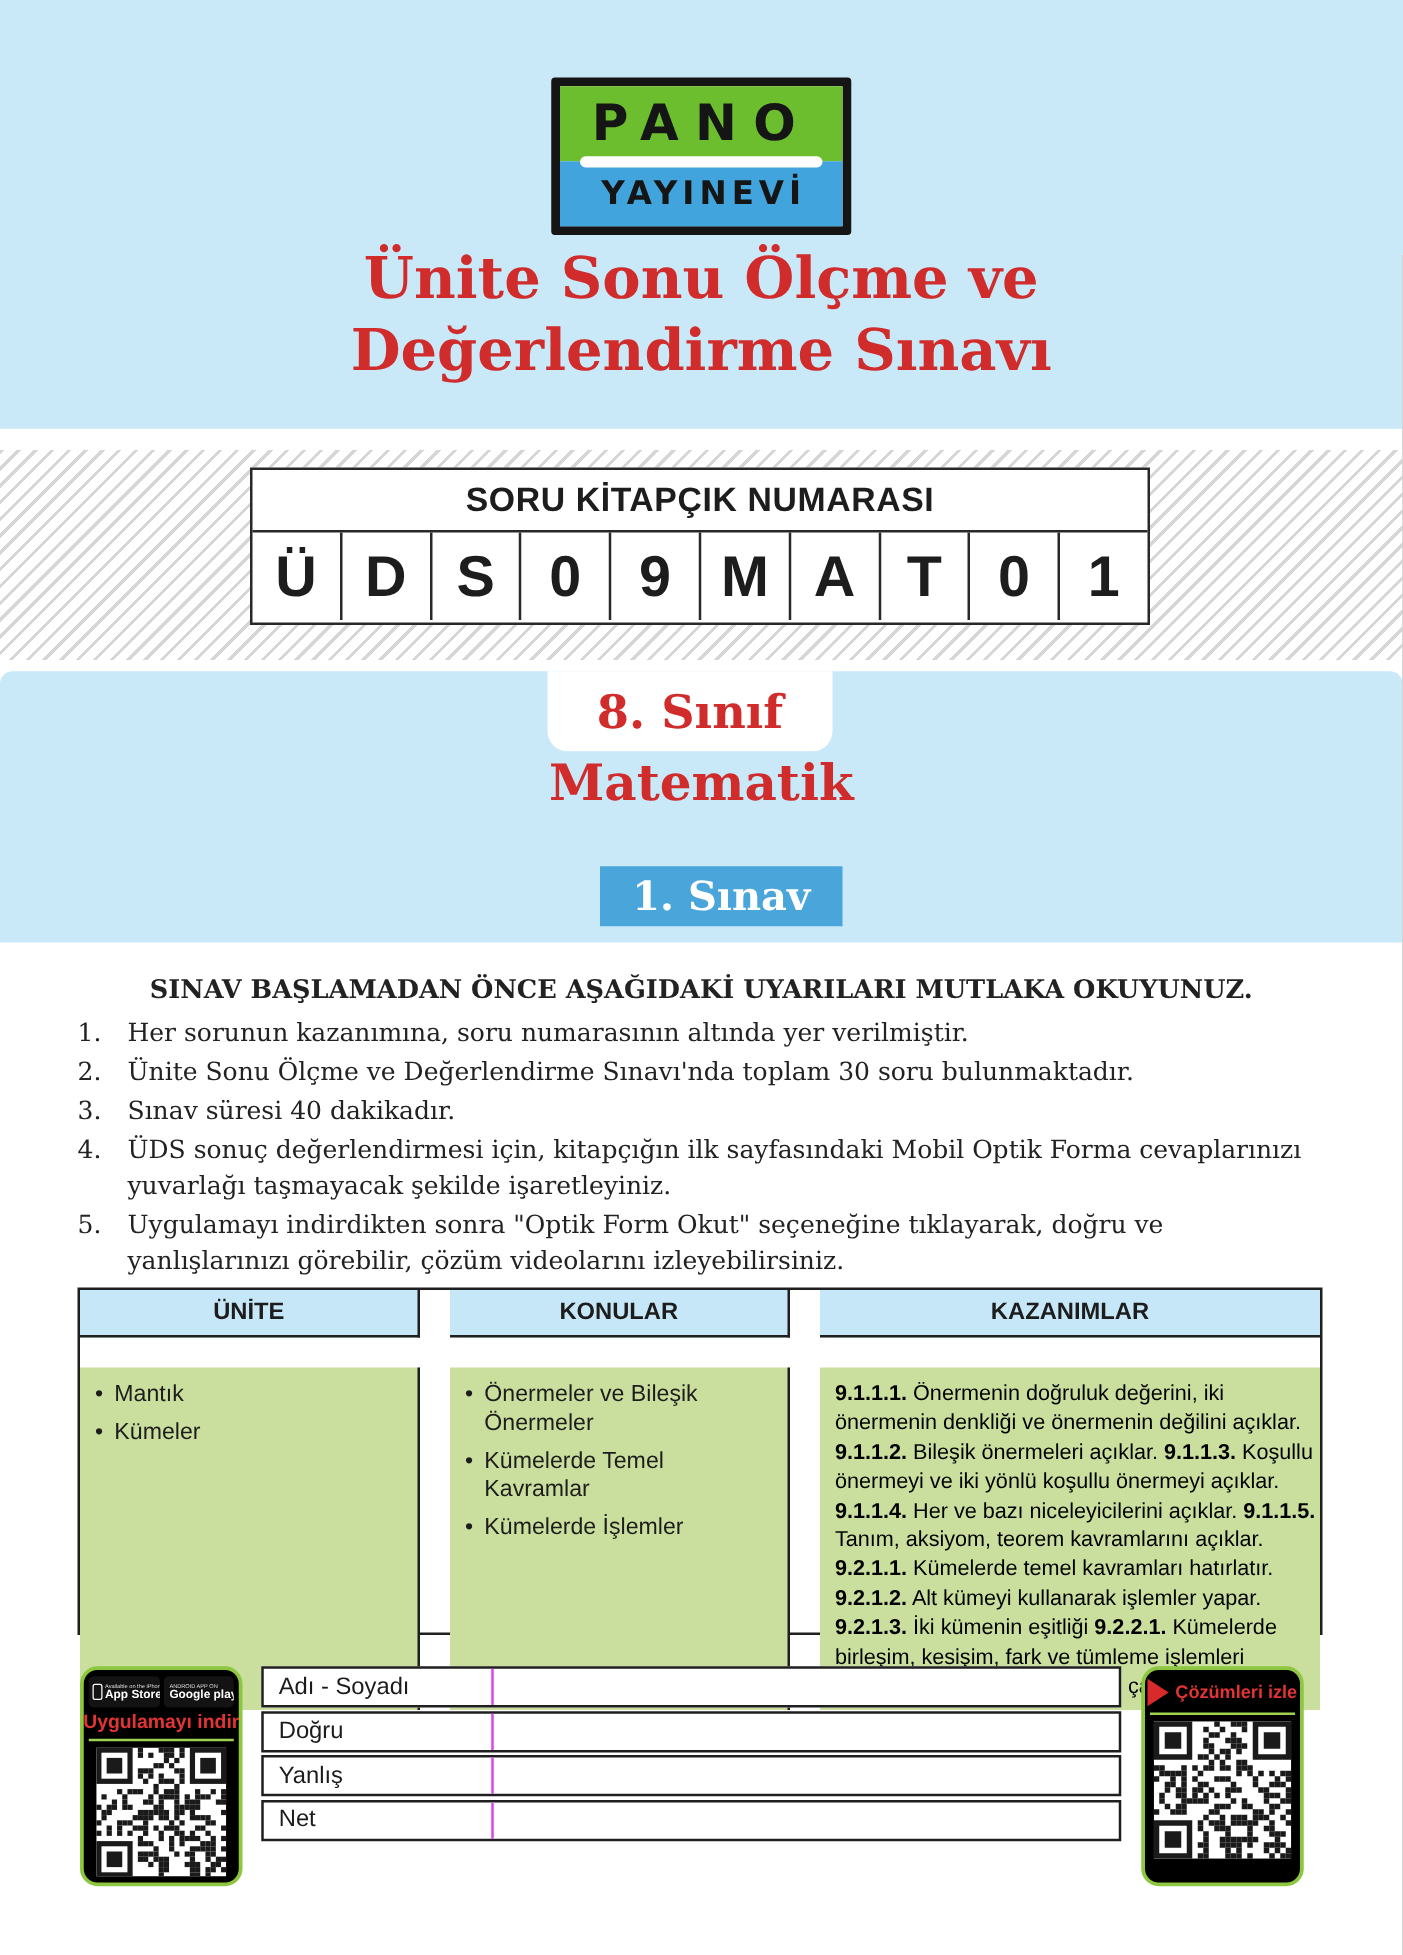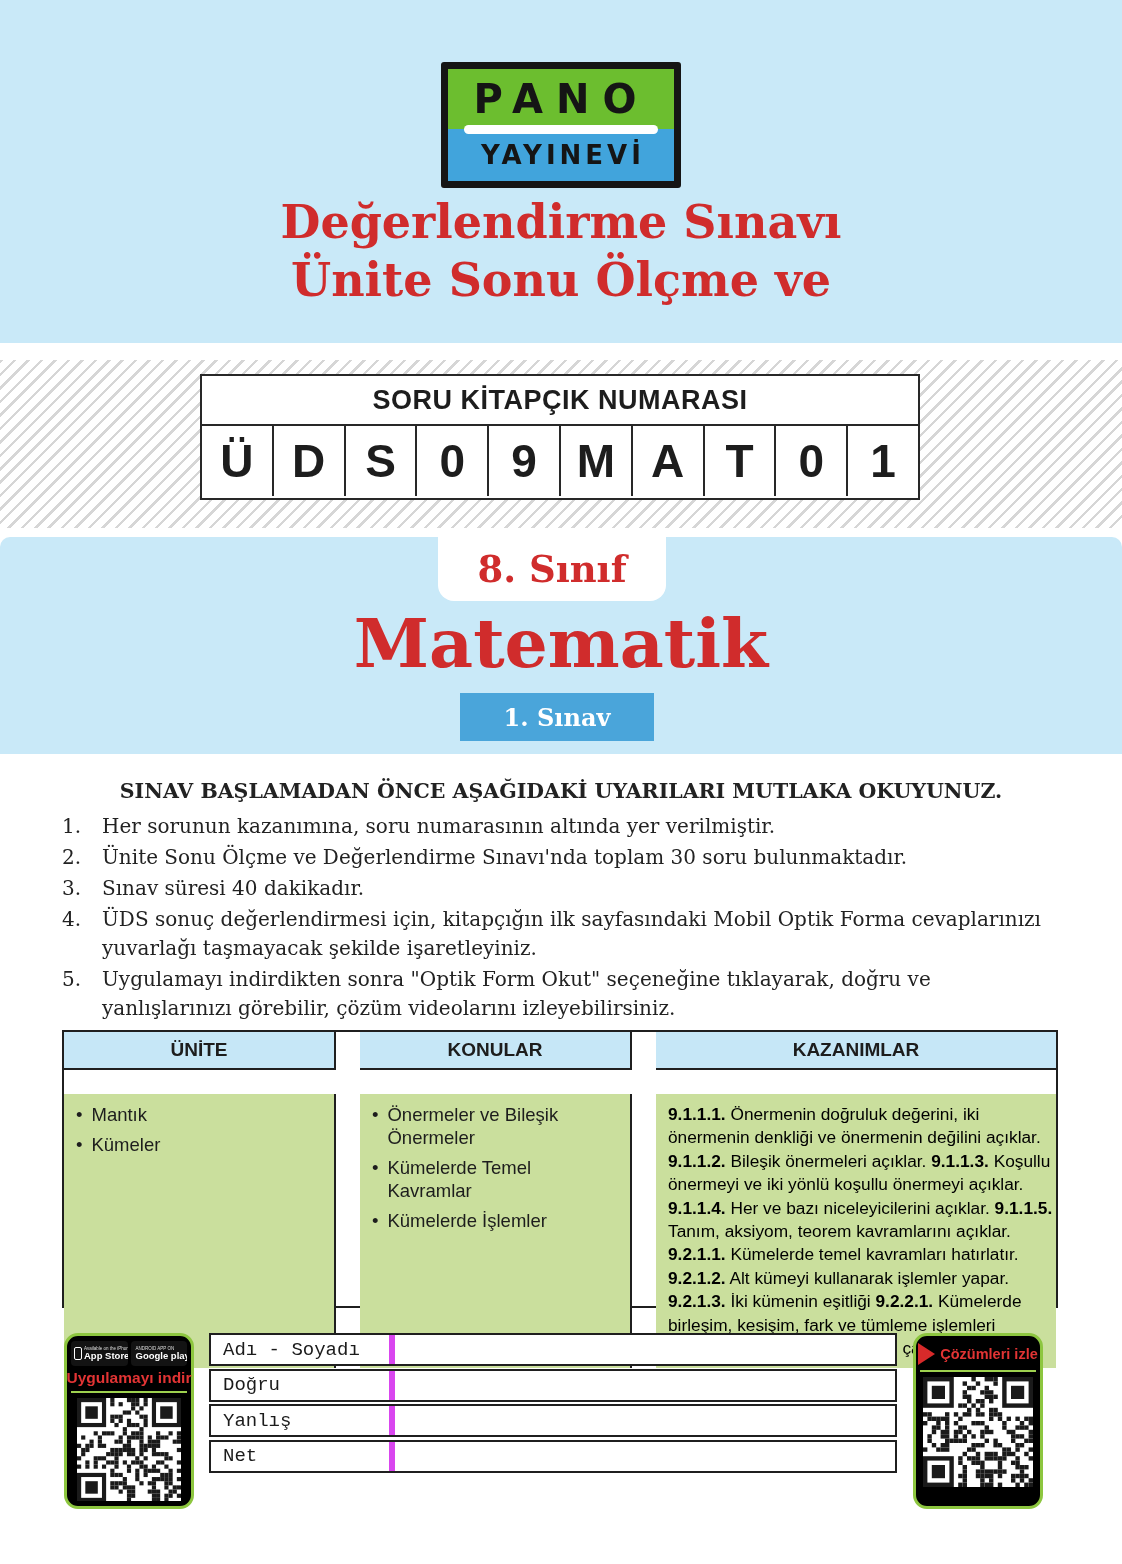--- a/index.html
+++ b/index.html
@@ -46,24 +46,24 @@
         border-right:2px solid #282828;font-weight:bold;font-size:46px;}
   .booklet-cell:last-child{border-right:none;}
 
   
   .mid-section{position:absolute;left:0;top:537px;width:1122px;height:217px;background:var(--light-blue);
         border-radius:10px 10px 0 0;}
   .grade-tab{position:absolute;left:438px;top:0;width:228px;height:64px;background:#fff;
         border-radius:0 0 16px 16px;display:flex;align-items:center;justify-content:center;
         font-family:"DejaVu Serif",serif;font-weight:bold;font-size:37px;color:var(--red);}
   .subject{position:absolute;left:0;top:66px;width:100%;text-align:center;
-        font-family:"DejaVu Serif",serif;font-weight:bold;font-size:68px;color:var(--red);}
-  .exam-chip{position:absolute;left:460px;top:156px;width:194px;height:48px;background:var(--chip-blue);
+        font-family:"DejaVu Serif",serif;font-weight:bold;font-size:40px;color:var(--red);}
+  .exam-chip{position:absolute;left:480px;top:156px;width:194px;height:48px;background:var(--chip-blue);
         display:flex;align-items:center;justify-content:center;
-        font-family:"DejaVu Serif",serif;font-weight:bold;font-size:24px;color:#fff;}
+        font-family:"DejaVu Serif",serif;font-weight:bold;font-size:32px;color:#fff;}
 
   
   .inst-heading{position:absolute;left:0;top:779px;width:100%;text-align:center;
         font-family:"DejaVu Serif",serif;font-weight:bold;font-size:20.5px;color:#222;}
   .inst-list{position:absolute;left:62px;top:812px;width:998px;}
   .inst-item{display:flex;margin-bottom:2px;}
   .inst-num{width:40px;flex:none;font-family:"DejaVu Serif",serif;font-size:20px;line-height:29px;color:#222;}
   .inst-txt{flex:1;font-family:"DejaVu Serif",serif;font-size:20px;line-height:29px;color:#222;}
 
   
@@ -92,38 +92,38 @@
   .phone-icon{width:8px;height:13px;border:1px solid #fff;border-radius:2px;flex:none;}
   .app-label{color:#e23434;font-weight:bold;font-size:15.5px;margin-top:3px;white-space:nowrap;}
   .green-divider{width:100%;border-top:2px solid #9ed14f;margin:4px 0 5px 0;}
   .sol-head{display:flex;align-items:center;gap:5px;margin:2px 0 1px 0;}
   .play-triangle{width:0;height:0;border-left:17px solid #d82a2a;border-top:11px solid transparent;
         border-bottom:11px solid transparent;flex:none;}
   .sol-label{color:#e23434;font-weight:bold;font-size:14.5px;white-space:nowrap;}
 
   .form-table{position:absolute;left:209px;top:1333px;width:688px;}
   .form-row{border:2px solid #1f1f1f;background:#fff;height:33px;display:flex;margin-bottom:2.5px;}
-  .form-label{width:184px;flex:none;border-right:6px solid #d946ef;display:flex;align-items:center;
-        padding-left:12px;font-family:Liberation Mono, monospace;font-size:19px;color:#1b1b1b;}
+  .form-label{width:184px;flex:none;border-right:2px solid #d946ef;display:flex;align-items:center;
+        padding-left:12px;font-family:Liberation Sans, sans-serif;font-size:19px;color:#1b1b1b;}
   .form-value{flex:1;}
 </style>
 </head>
 <body>
 
 <div class="page">
 
   <div class="top-section">
     <div class="logo">
       <div class="logo-top">PANO</div>
       <div class="logo-bottom">YAYINEVİ</div>
       <div class="logo-divider"></div>
     </div>
     <div class="main-title">
+      <div>Ünite Sonu Ölçme ve</div>
       <div>Değerlendirme Sınavı</div>
-      <div>Ünite Sonu Ölçme ve</div>
     </div>
   </div>
 
   <div class="stripe-band">
     <div class="booklet-box">
       <div class="booklet-header">SORU KİTAPÇIK NUMARASI</div>
       <div class="booklet-cells" id="booklet-cells">
           <div class="booklet-cell">Ü</div>
           <div class="booklet-cell">D</div>
           <div class="booklet-cell">S</div>

